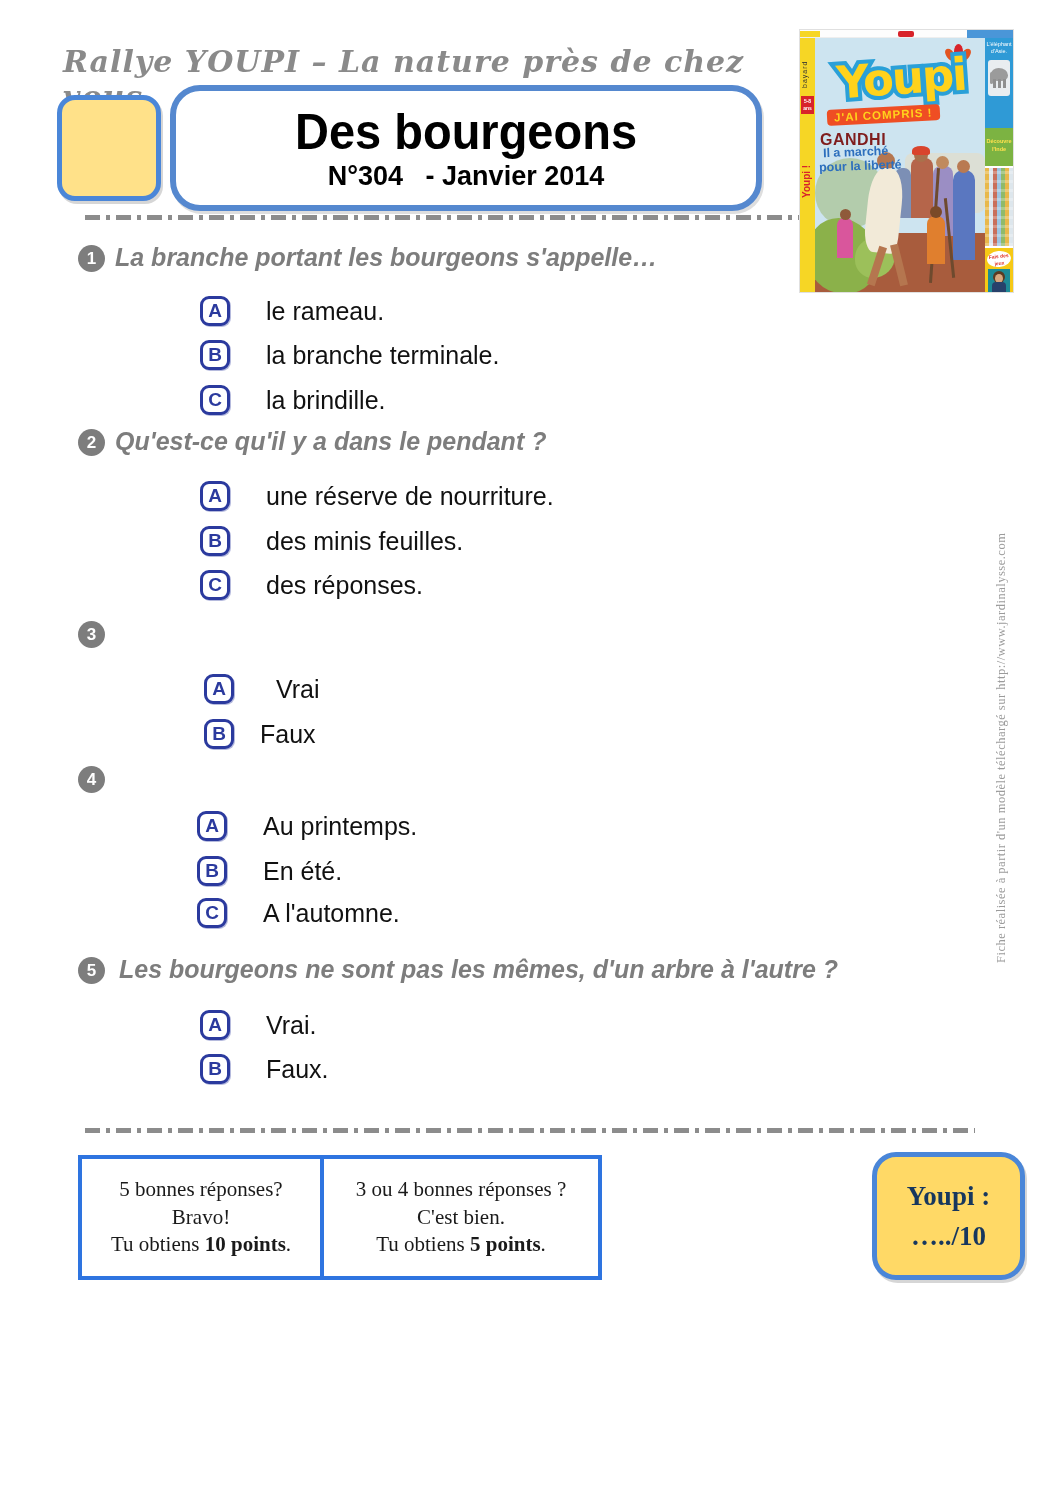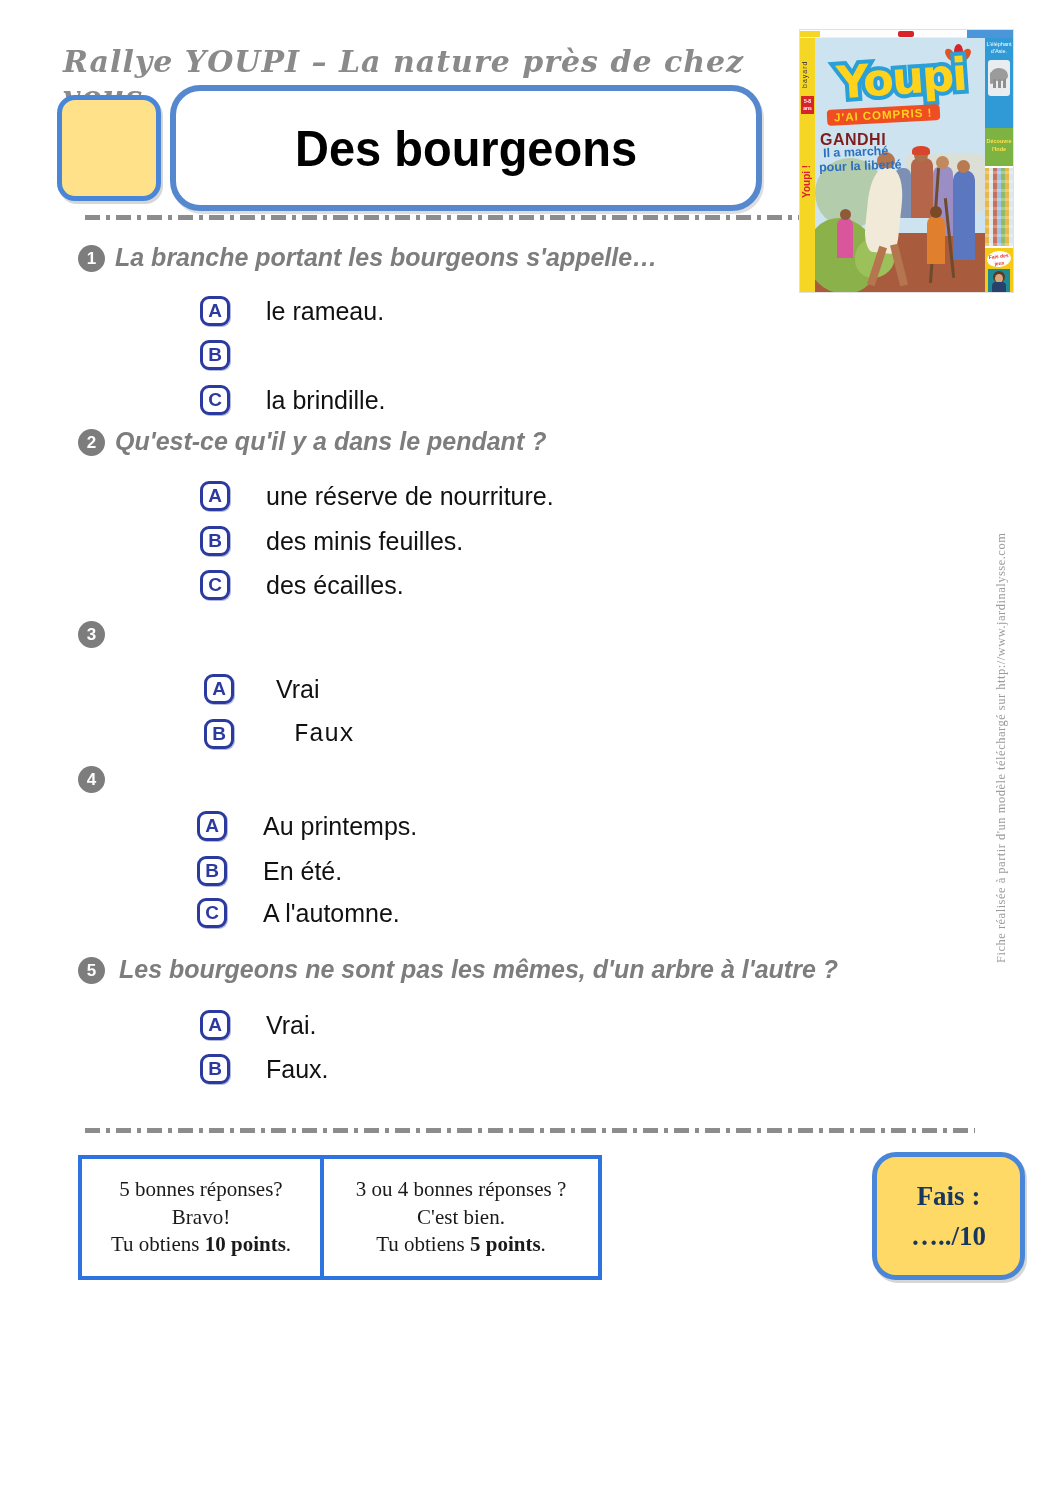--- a/index.html
+++ b/index.html
@@ -142,20 +142,21 @@
 </style>
 </head>
 <body>
 
 <div class="abs script-header">Rallye YOUPI – La nature près de chez vous</div>
 
 <div class="abs yellow-tab"></div>
 
 <div class="abs title-box">
   <div class="doc-title">Des bourgeons</div>
+  <div class="doc-subtitle">N°304   - Janvier 2014</div>
 </div>
 
 <div class="abs dash-line" style="left:85px; top:215px; width:890px;"></div>
 
 <div class="abs cover">
   <div class="abs cov-topstrip">
     <span class="yseg"></span>
     <span class="rseg"></span>
     <span class="bseg"></span>
   </div>
@@ -240,53 +241,54 @@
 <div class="abs q-heading" style="left:78px; top:243px; width:880px;">
   <span class="q-num">1</span>
   <span>La branche portant les bourgeons s'appelle…</span>
 </div>
 <div class="abs opt" style="left:200px; top:296px;">
   <span class="opt-badge">A</span>
   <span class="opt-text">le rameau.</span>
 </div>
 <div class="abs opt" style="left:200px; top:340px;">
   <span class="opt-badge">B</span>
+  <span class="opt-text">la branche terminale.</span>
 </div>
 <div class="abs opt" style="left:200px; top:385px;">
   <span class="opt-badge">C</span>
   <span class="opt-text">la brindille.</span>
 </div>
 
 <div class="abs q-heading" style="left:78px; top:427px; width:880px;">
   <span class="q-num">2</span>
   <span>Qu'est-ce qu'il y a dans le pendant ?</span>
 </div>
 <div class="abs opt" style="left:200px; top:481px;">
   <span class="opt-badge">A</span>
   <span class="opt-text">une réserve de nourriture.</span>
 </div>
 <div class="abs opt" style="left:200px; top:526px;">
   <span class="opt-badge">B</span>
   <span class="opt-text">des minis feuilles.</span>
 </div>
 <div class="abs opt" style="left:200px; top:570px;">
   <span class="opt-badge">C</span>
-  <span class="opt-text">des écailles.</span>
+  <span class="opt-text">des réponses.</span>
 </div>
 
 <div class="abs q-heading" style="left:78px; top:619px; width:900px;">
   <span class="q-num">3</span>
 </div>
 <div class="abs opt" style="left:204px; top:674px;">
   <span class="opt-badge">A</span>
   <span class="opt-text" style="margin-left:42px;">Vrai</span>
 </div>
 <div class="abs opt" style="left:204px; top:719px;">
   <span class="opt-badge">B</span>
-  <span class="opt-text" style="margin-left:60px;font-family:Liberation Mono, monospace;">Faux</span>
+  <span class="opt-text" style="margin-left:26px;">Faux</span>
 </div>
 
 <div class="abs q-heading" style="left:78px; top:764px; width:900px;">
   <span class="q-num">4</span>
 </div>
 <div class="abs opt" style="left:197px; top:811px;">
   <span class="opt-badge">A</span>
   <span class="opt-text">Au printemps.</span>
 </div>
 <div class="abs opt" style="left:197px; top:856px;">
@@ -320,17 +322,17 @@
     <div><span>Tu obtiens </span><b>10 points</b><span>.</span></div>
   </div>
   <div class="footer-box" style="width:282px;">
     <div>3 ou 4 bonnes réponses ?</div>
     <div>C'est bien.</div>
     <div><span>Tu obtiens </span><b>5 points</b><span>.</span></div>
   </div>
 </div>
 
 <div class="abs score-box">
-  <div>Fais :</div>
+  <div>Youpi :</div>
   <div>…../10</div>
 </div>
 
 <div class="abs v-credit">Fiche réalisée à partir d'un modèle téléchargé sur http://www.jardinalysse.com</div>
 
 </body></html>

